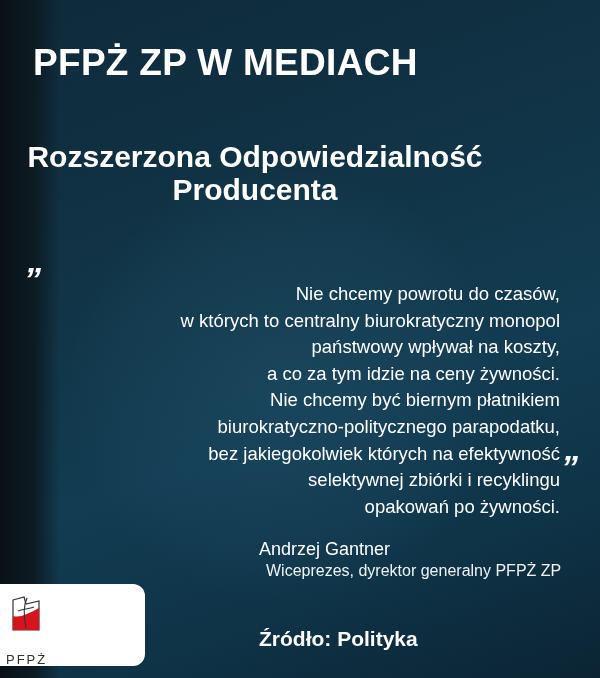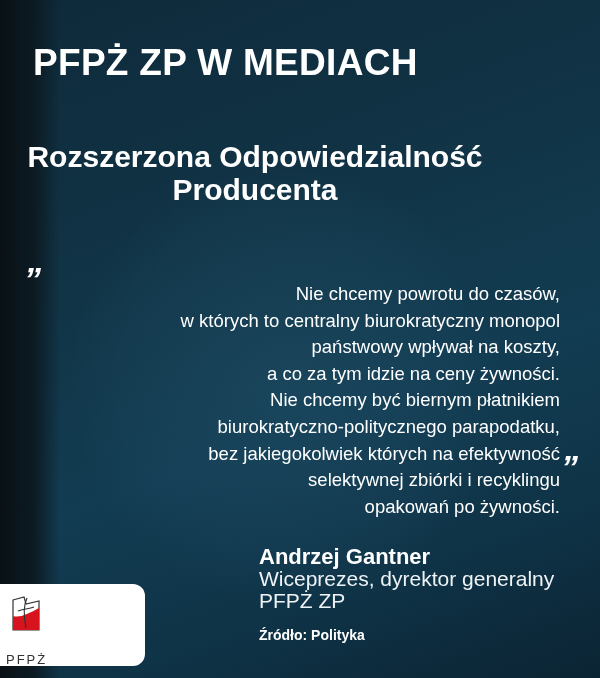--- a/index.html
+++ b/index.html
@@ -36,24 +36,24 @@
     .q-open { left: 24px; top: 262px; }
     .q-close { left: 561px; top: 450px; }
     .quote {
       position: absolute; left: 40px; width: 520px; top: 244px; text-align: right;
       font-size: 18.5px; line-height: 26.6px; margin-top: 37px;
     }
     .quote span { display: block; white-space: nowrap; }
     .author {
       position: absolute; left: 259px; top: 538px;
     }
-    .author-name { font-size: 22px; font-weight: bold; line-height: 22px; margin-top: 8px; }
-    .author-role { font-size: 21px; line-height: 22px; color: #eef3f6; }
+    .author-name { font-size: 18px; font-weight: normal; line-height: 22px; }
+    .author-role { font-size: 16px; line-height: 22px; color: #eef3f6; margin-left: 7px; }
     .source {
-      position: absolute; left: 259px; top: 627px; font-size: 14px; font-weight: bold;
+      position: absolute; left: 259px; top: 627px; font-size: 21px; font-weight: bold;
     }
     .logo-card {
       position: absolute; left: 0; top: 584px; width: 145px; height: 82px;
       background: #ffffff; border-radius: 0 12px 12px 0;
     }
     .logo-mark { position: absolute; left: 10px; top: 10px; width: 32px; height: 42px; }
     .logo-acronym {
       position: absolute; left: 6px; top: 68px; font-size: 13px; letter-spacing: 2px; color: #333333;
     }
     .logo-text {

